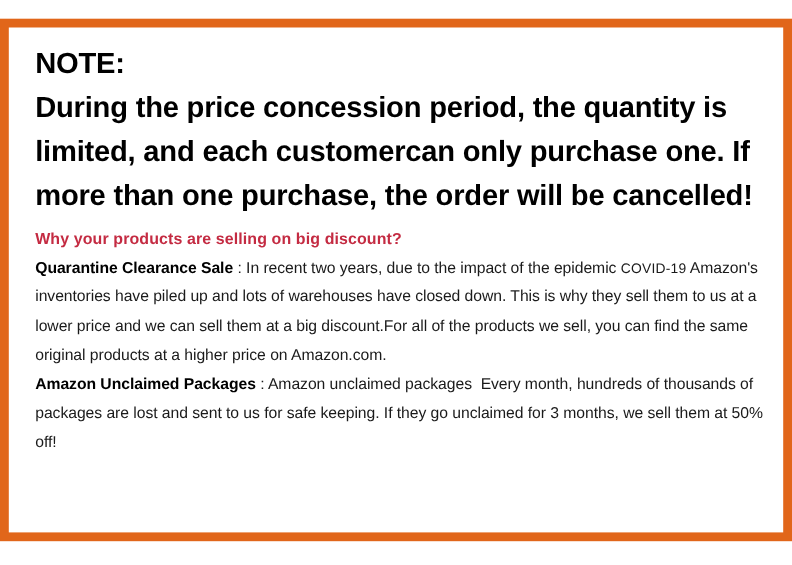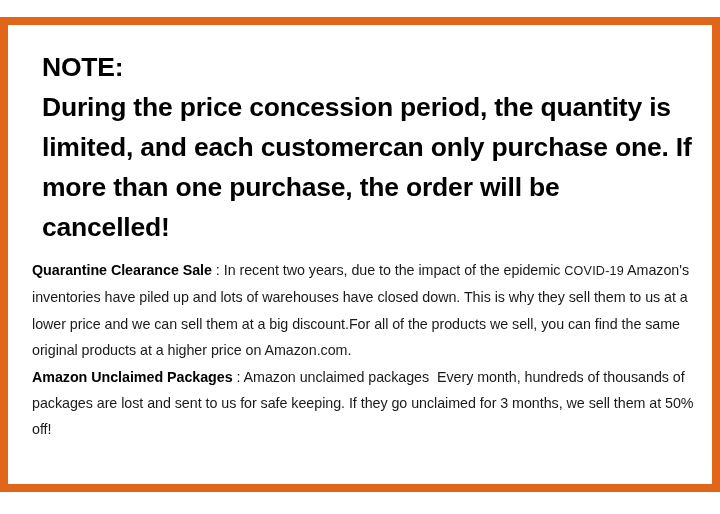--- a/index.html
+++ b/index.html
@@ -38,21 +38,21 @@
     width: 100%;
     height: 100%;
     background: #FFFFFF;
     box-sizing: border-box;
     padding: 12px 10px 0px 24px;
     overflow: hidden;
   }
 
   
   .headline {
-    margin: 10px;
+    margin: 0;
     padding: 0;
     color: #000000;
     font-family: "Liberation Sans", sans-serif;
     font-weight: bold;
     font-size: 26.5px;
     line-height: 40px;
     letter-spacing: -0.2px;
     white-space: pre-line;
     max-width: 672px;
   }
@@ -111,20 +111,21 @@
 <body>
 
 <div class="page">
 
   <div class="notice-card">
     <div class="notice-inner">
 
       <h1 class="headline">NOTE:
 During the price concession period, the quantity is limited, and each customercan only purchase one. If more than one purchase, the order will be cancelled!</h1>
 
+      <p class="subheading">Why your products are selling on big discount?</p>
 
       <div class="body-block">
 
         <p class="body-para">
           <span class="lead-label">Quarantine Clearance Sale</span><span class="colon-sep wide-gap"> : </span><span>In recent two years, due to the impact of the epidemic </span><span class="smallcaps">COVID-19</span><span> Amazon's inventories have piled up and lots of warehouses have closed down. This is why they sell them to us at a lower price and we can sell them at a big discount.For all of the products we sell, you can find the same original products at a higher price on Amazon.com.</span>
         </p>
 
         <p class="body-para">
           <span class="lead-label">Amazon Unclaimed Packages</span><span class="colon-sep wide-gap"> : </span><span>Amazon unclaimed packages</span><span class="wide-gap">  </span><span>Every month, hundreds of thousands of packages are lost and sent to us for safe keeping. If they go unclaimed for 3 months, we sell them at 50% off!</span>
         </p>

